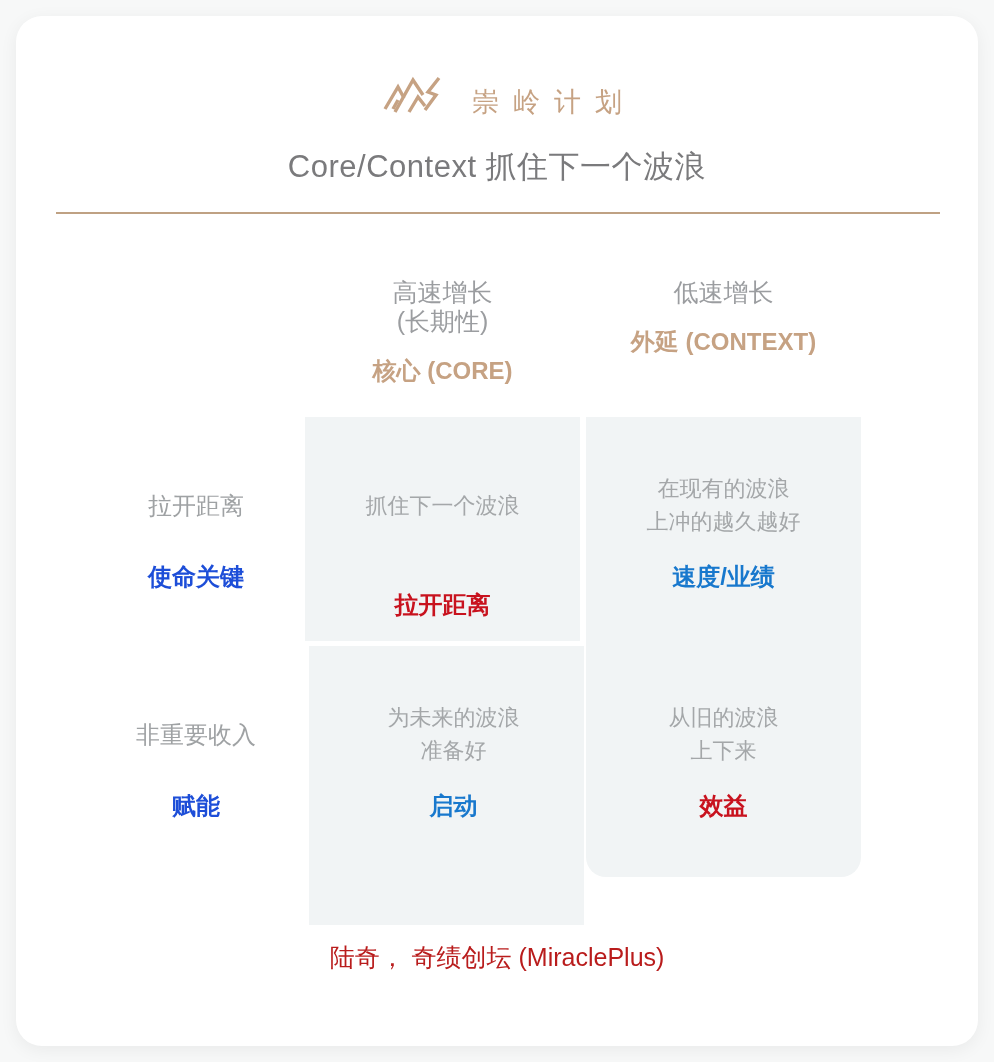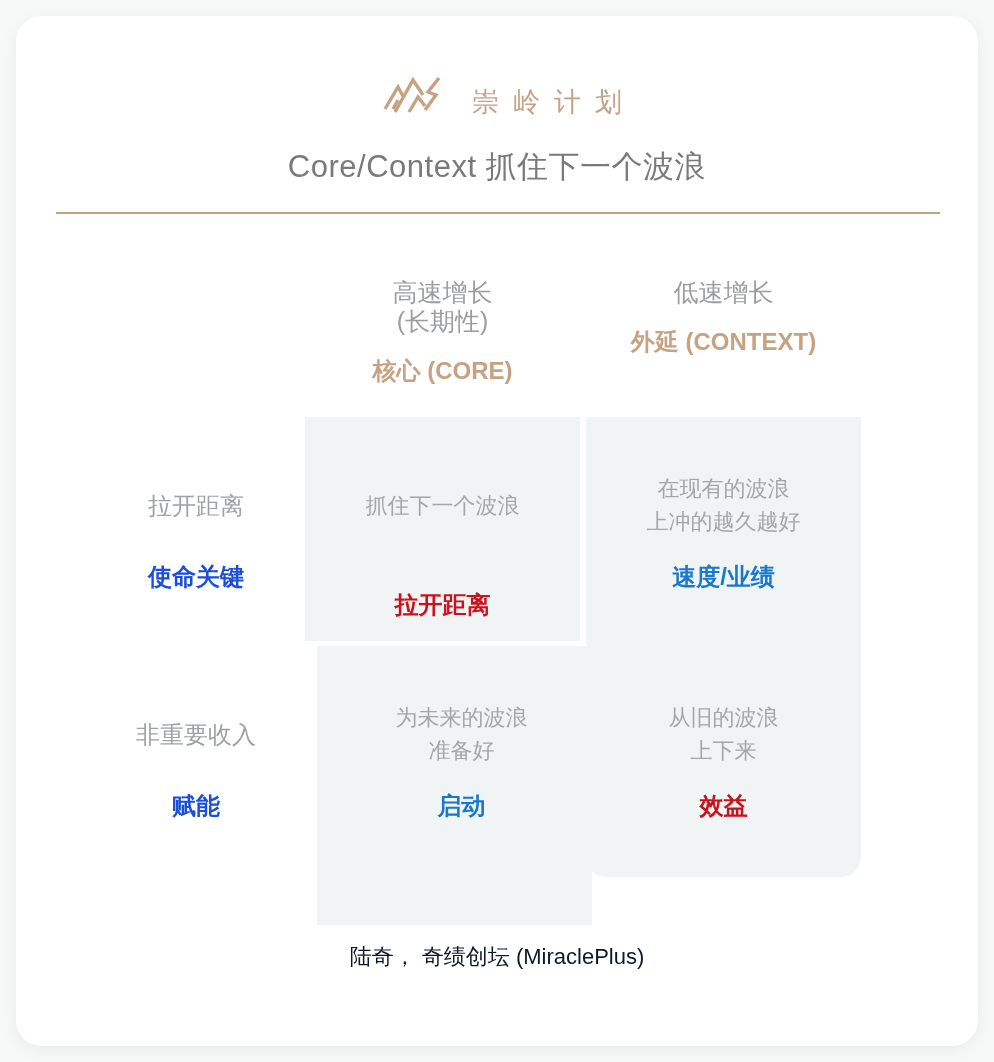--- a/index.html
+++ b/index.html
@@ -62,43 +62,43 @@
   
   .grid { position: absolute; top: 401px; left: 0; width: 962px; height: 460px; }
   .cell, .row-label {
     position: absolute;
     display: flex; flex-direction: column; align-items: center;
   }
   .cell { background: #F1F4F5; width: 275px; }
   .row-label { width: 240px; left: 60px; }
   .cell.tl { left: 289px; top: 0; height: 224px; gap: 28px; }
   .cell.tr { left: 570px; top: 0; height: 250px; }
-  .cell.bl { left: 301px; top: 229px; height: 279px; padding-left: 14px; }
+  .cell.bl { left: 293px; top: 229px; height: 279px; padding-left: 14px; }
   .cell.br { left: 570px; top: 229px; height: 231px; border-radius: 20px; }
   .row-label.r1 { top: 0; height: 224px; }
   .row-label.r2 { top: 229px; height: 231px; }
   .desc-box {
     margin-top: 50px; height: 76px;
     display: flex; flex-direction: column; justify-content: center;
     text-align: center;
   }
   .desc-line { font-size: 22px; line-height: 33px; color: #A4A7A9; }
   .keyword {
     margin-top: 18px;
     font-size: 24px; line-height: 32px;
     font-weight: 700;
   }
   .row-label .desc-line { font-size: 24px; color: #9FA2A4; }
   .row-label .keyword { color: #1d4ed8; }
   
   .footer {
     position: absolute; top: 926px; left: 0; width: 100%;
     text-align: center;
-    font-size: 22px; line-height: 30px;
-    color: #0f172a;
+    font-size: 25px; line-height: 30px;
+    color: #b91c1c;
   }
 </style>
 </head>
 <body>
 
 <div class="card">
 
   <div class="logo-row">
     <span class="logo-icon">
       <svg width="60" height="52" viewBox="0 0 60 52" fill="none" stroke="#C6A283" stroke-width="3.4" stroke-linecap="butt" stroke-linejoin="miter">

